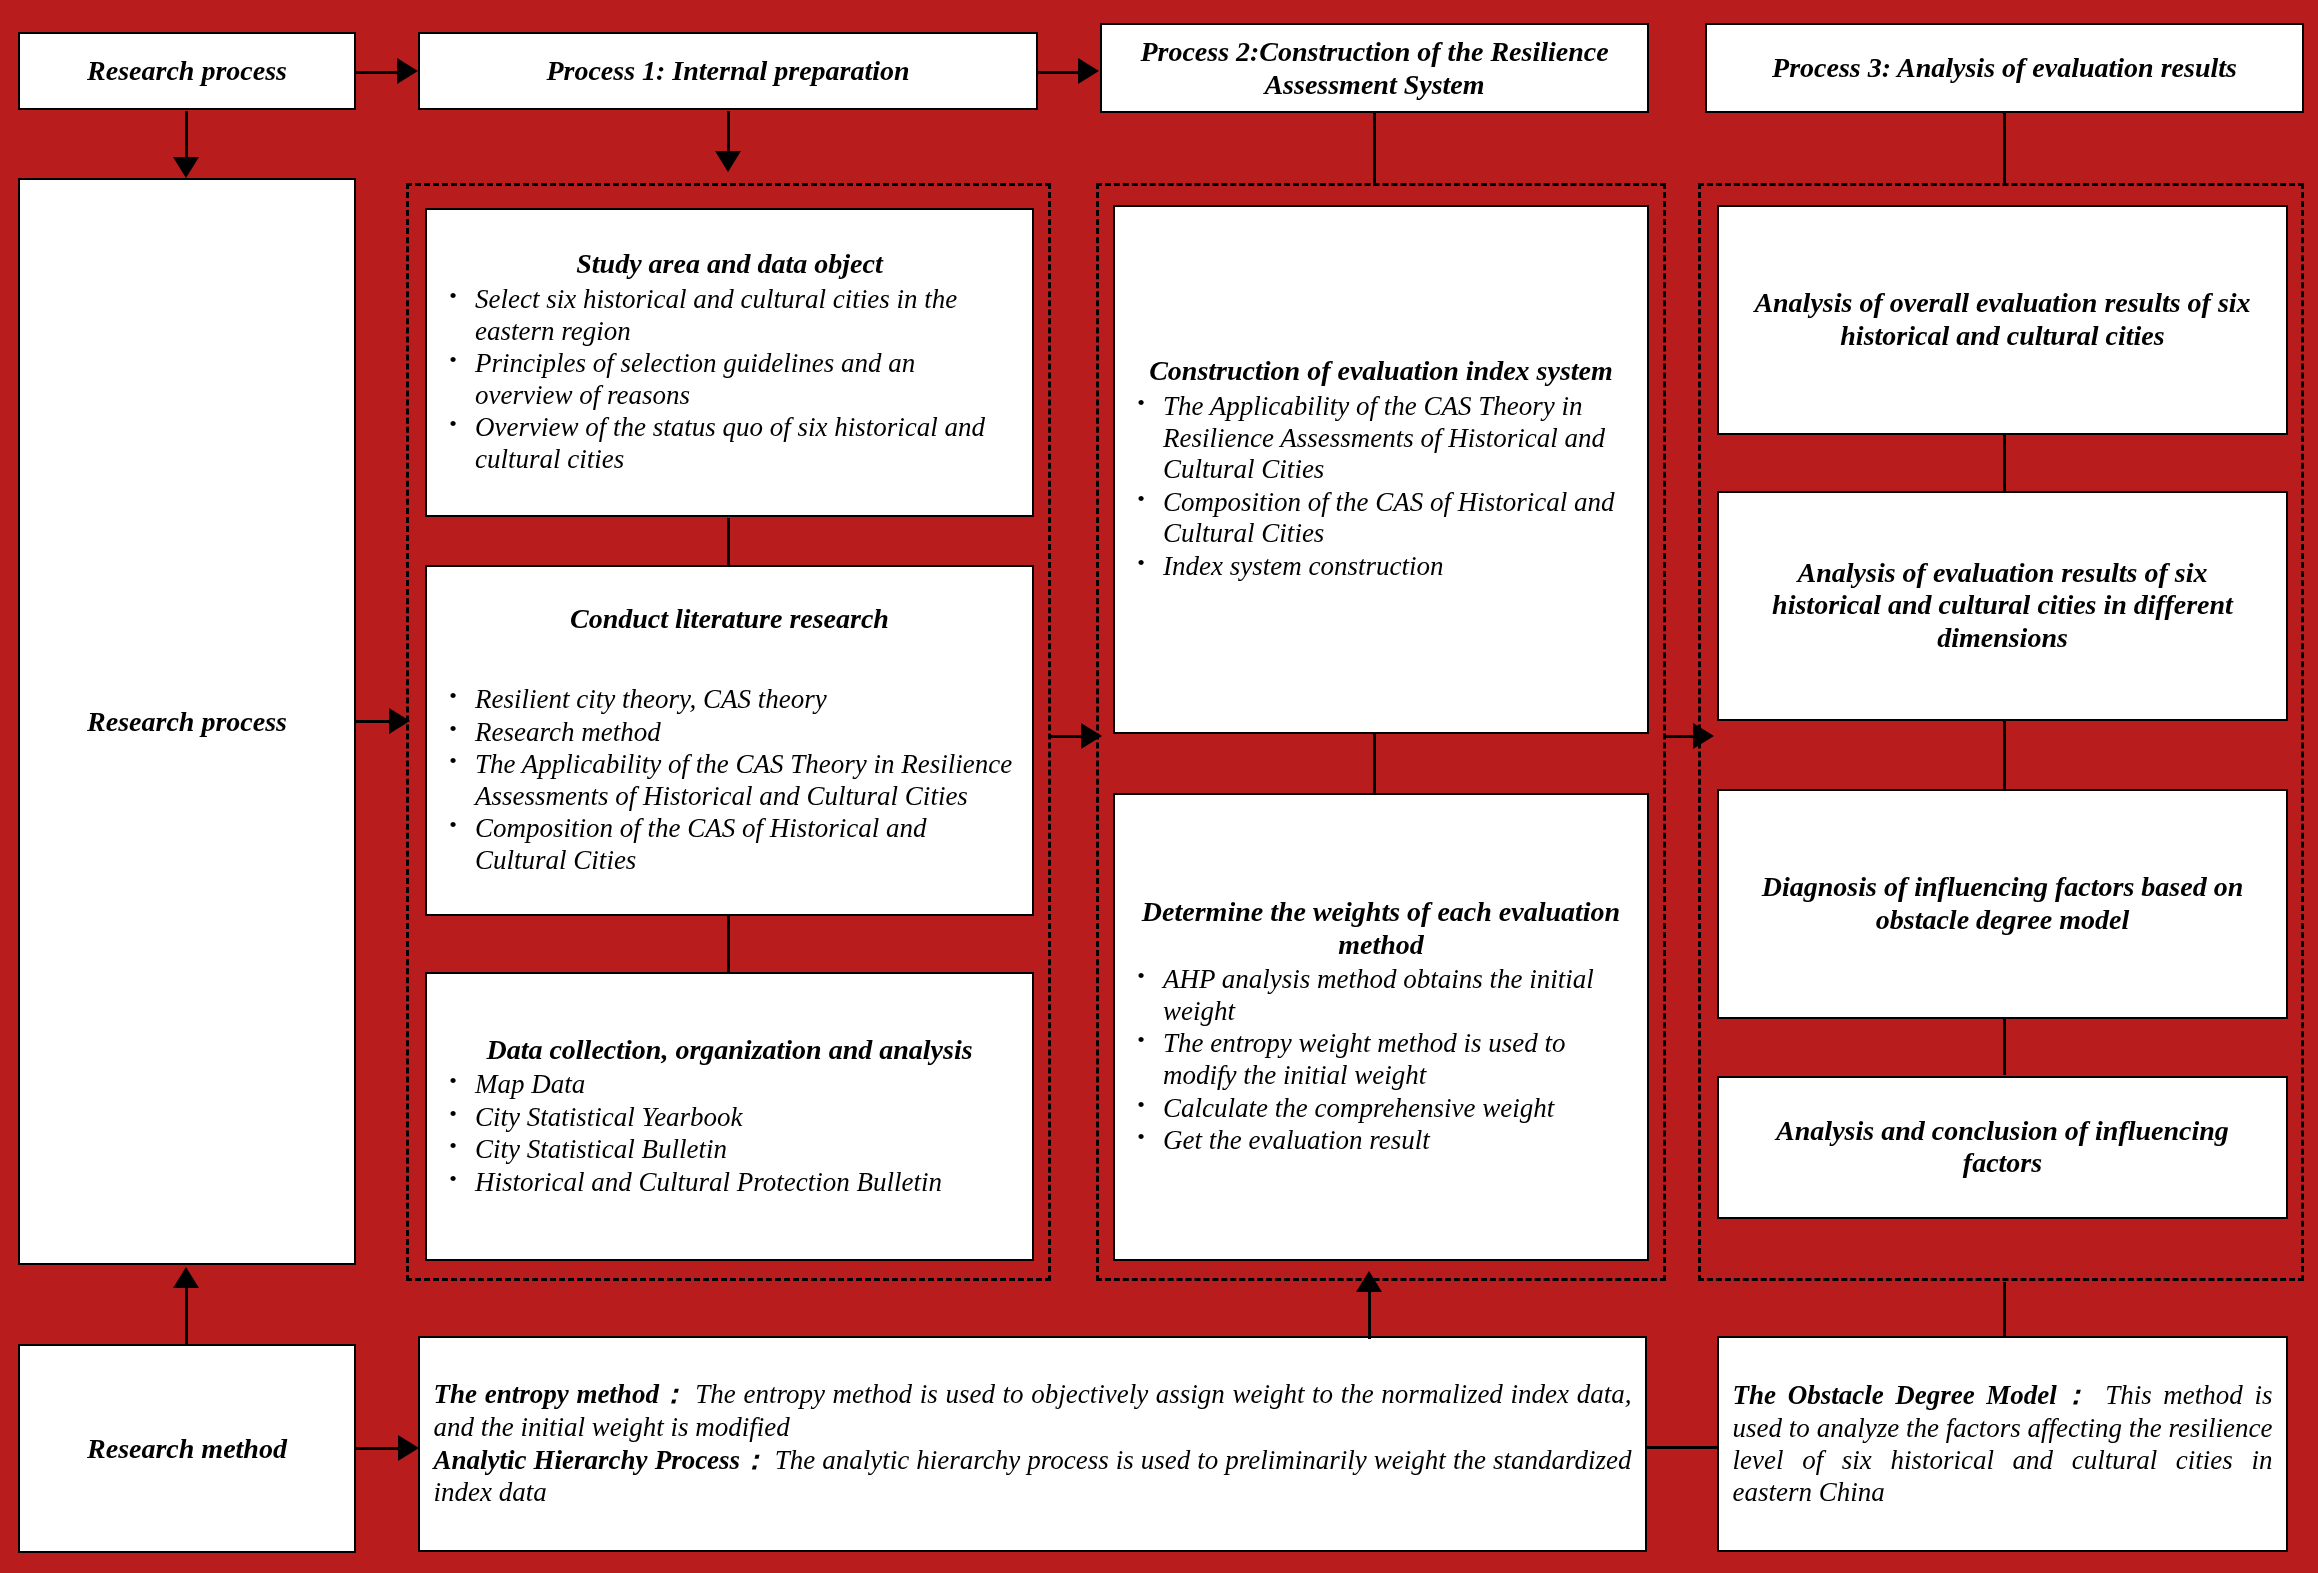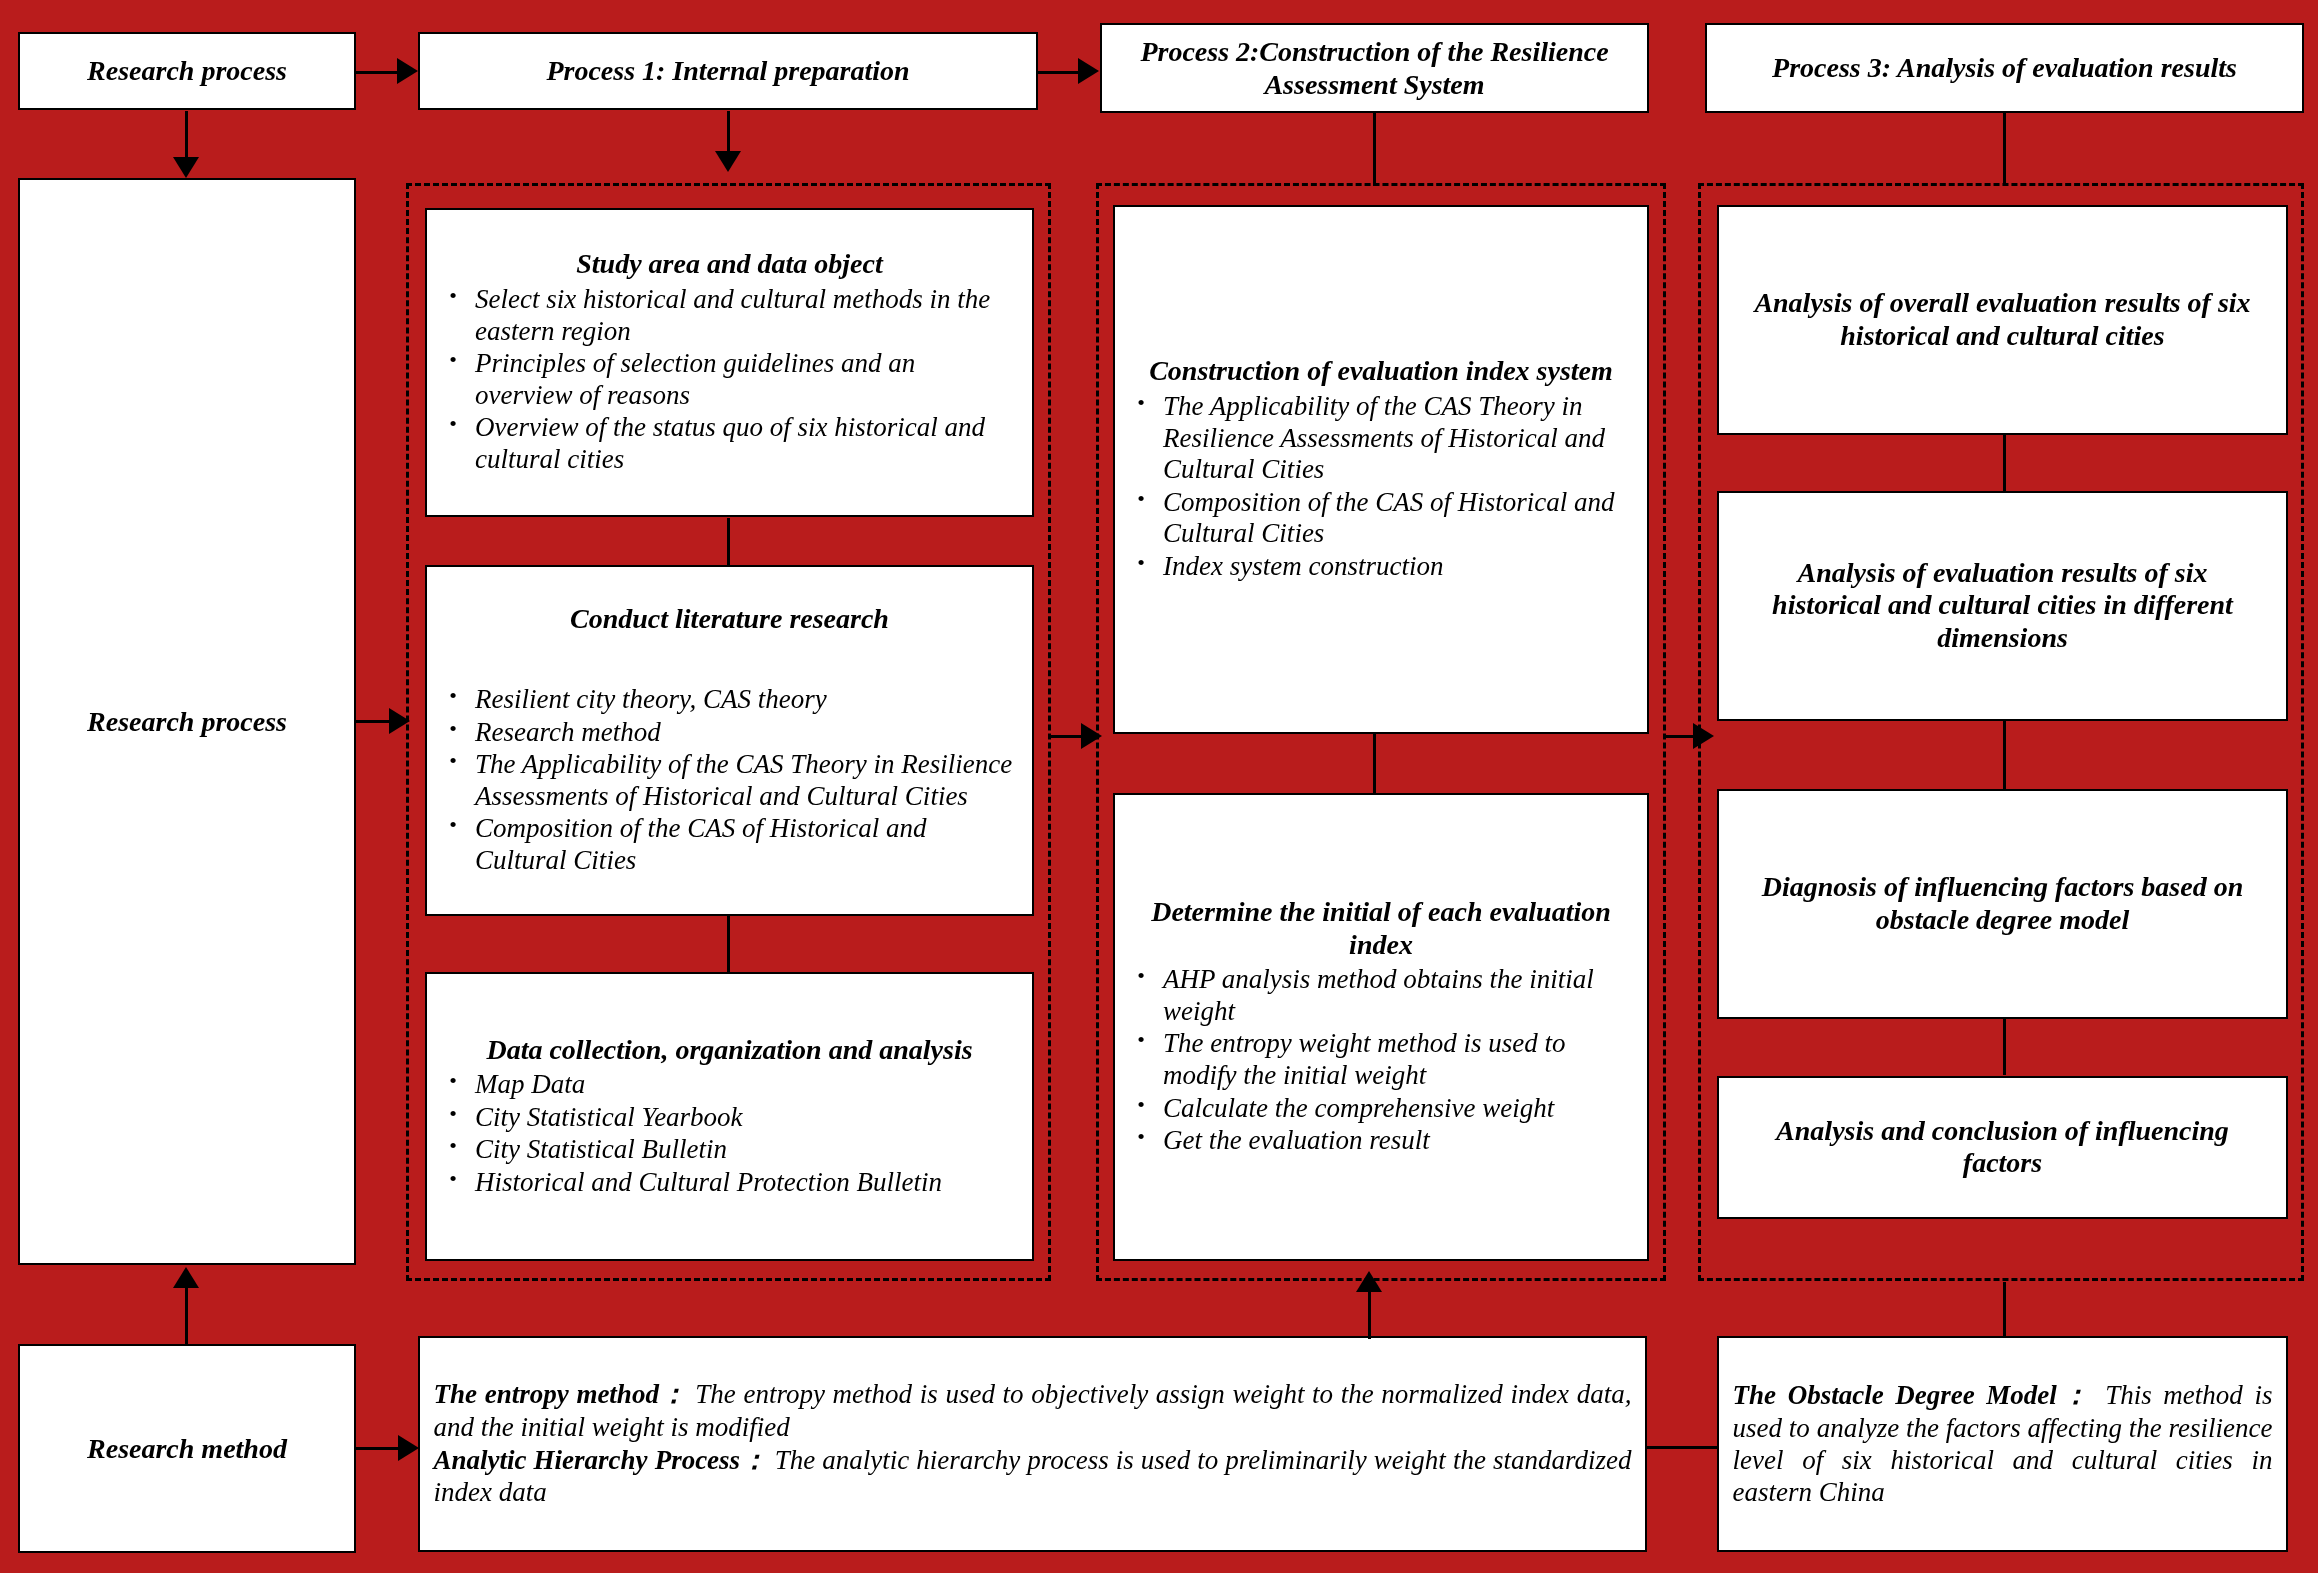--- a/index.html
+++ b/index.html
@@ -156,21 +156,21 @@
   <div class="arrow-u" style="left:173px;top:1267px;"></div>
 
   <div class="hline" style="left:356px;top:1447px;width:44px;"></div>
   <div class="arrow-r" style="left:398px;top:1435px;"></div>
 
   <div class="dashed" style="left:406px;top:183px;width:645px;height:1098px;"></div>
 
   <div class="box" style="left:425px;top:208px;width:609px;height:309px;">
     <div class="card-title">Study area and data object</div>
     <ul class="bullets">
-      <li>Select six historical and cultural methods in the eastern region</li>
+      <li>Select six historical and cultural cities in the eastern region</li>
       <li>Principles of selection guidelines and an overview of reasons</li>
       <li>Overview of the status quo of six historical and cultural cities</li>
     </ul>
   </div>
 
   <div class="vline" style="left:727px;top:518px;width:3.1px;height:47px;"></div>
 
   <div class="box" style="left:425px;top:565px;width:609px;height:351px;gap:45px;">
     <div class="card-title">Conduct literature research</div>
     <ul class="bullets">
@@ -203,21 +203,21 @@
     <ul class="bullets">
       <li>The Applicability of the CAS Theory in Resilience Assessments of Historical and Cultural Cities</li>
       <li>Composition of the CAS of Historical and Cultural Cities</li>
       <li>Index system construction</li>
     </ul>
   </div>
 
   <div class="vline" style="left:1373px;top:734px;width:3.1px;height:59px;"></div>
 
   <div class="box" style="left:1113px;top:793px;width:536px;height:468px;">
-    <div class="card-title">Determine the initial of each evaluation index</div>
+    <div class="card-title">Determine the weights of each evaluation method</div>
     <ul class="bullets">
       <li>AHP analysis method obtains the initial weight</li>
       <li>The entropy weight method is used to modify the initial weight</li>
       <li>Calculate the comprehensive weight</li>
       <li>Get the evaluation result</li>
     </ul>
   </div>
 
   <div class="hline" style="left:1666px;top:735px;width:30px;"></div>
   <div class="arrow-r" style="left:1693px;top:723px;"></div>

